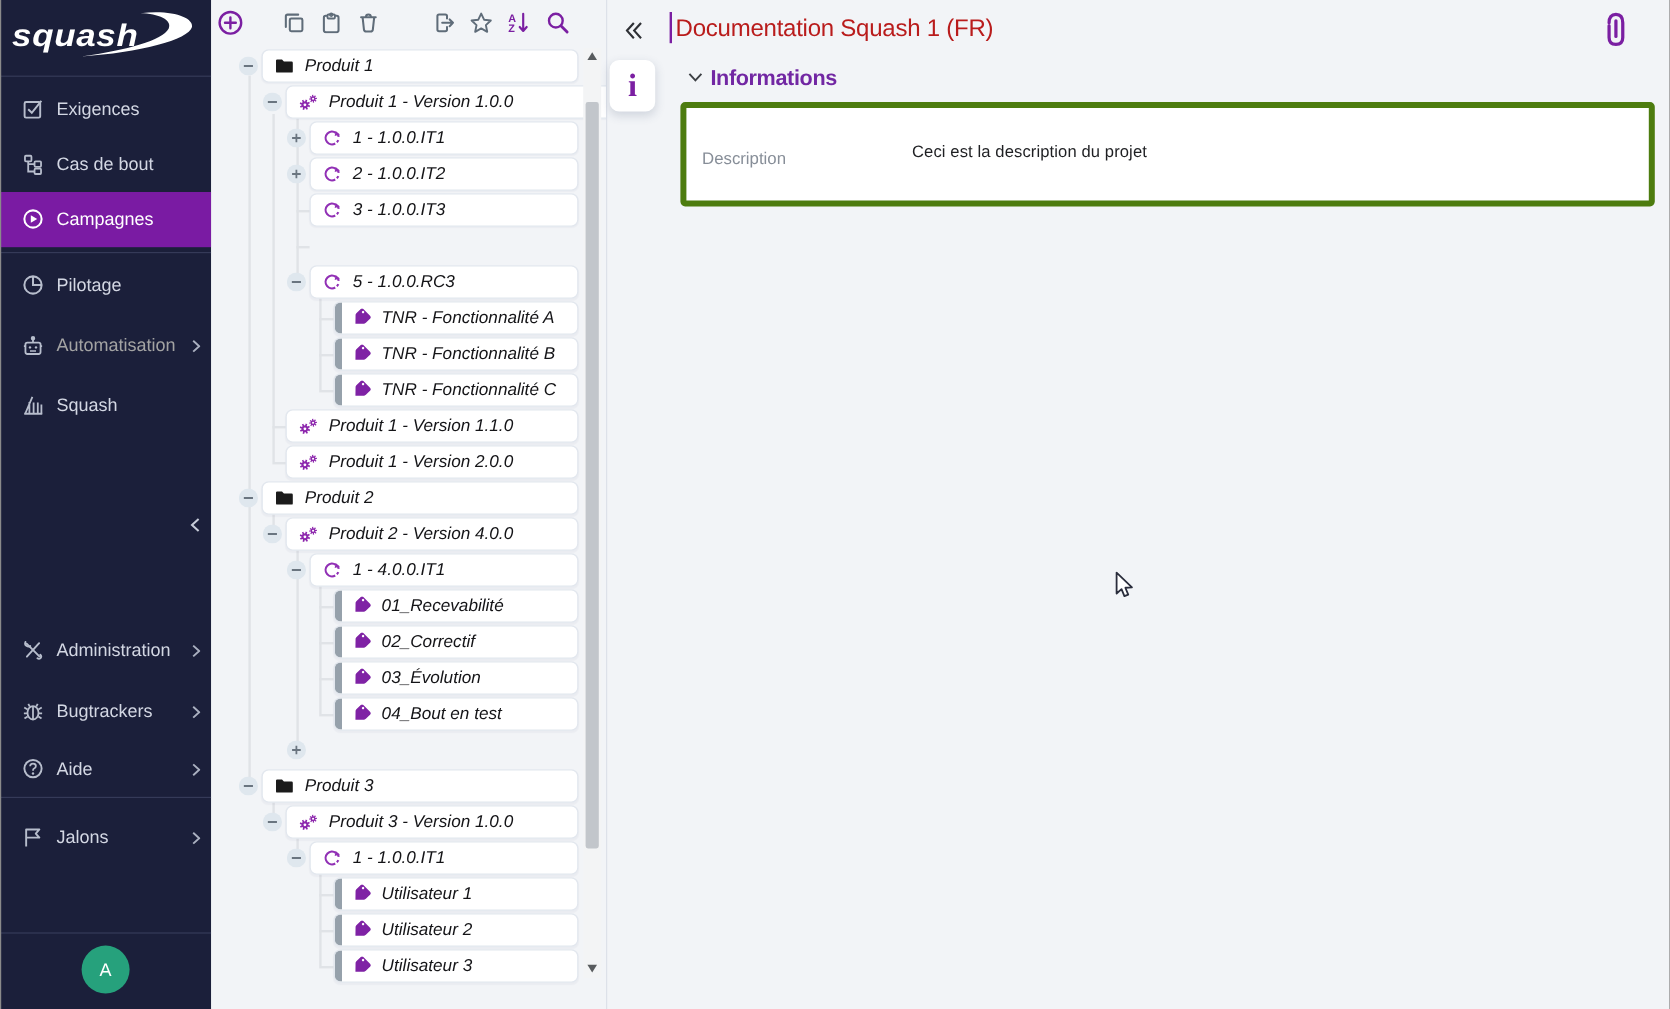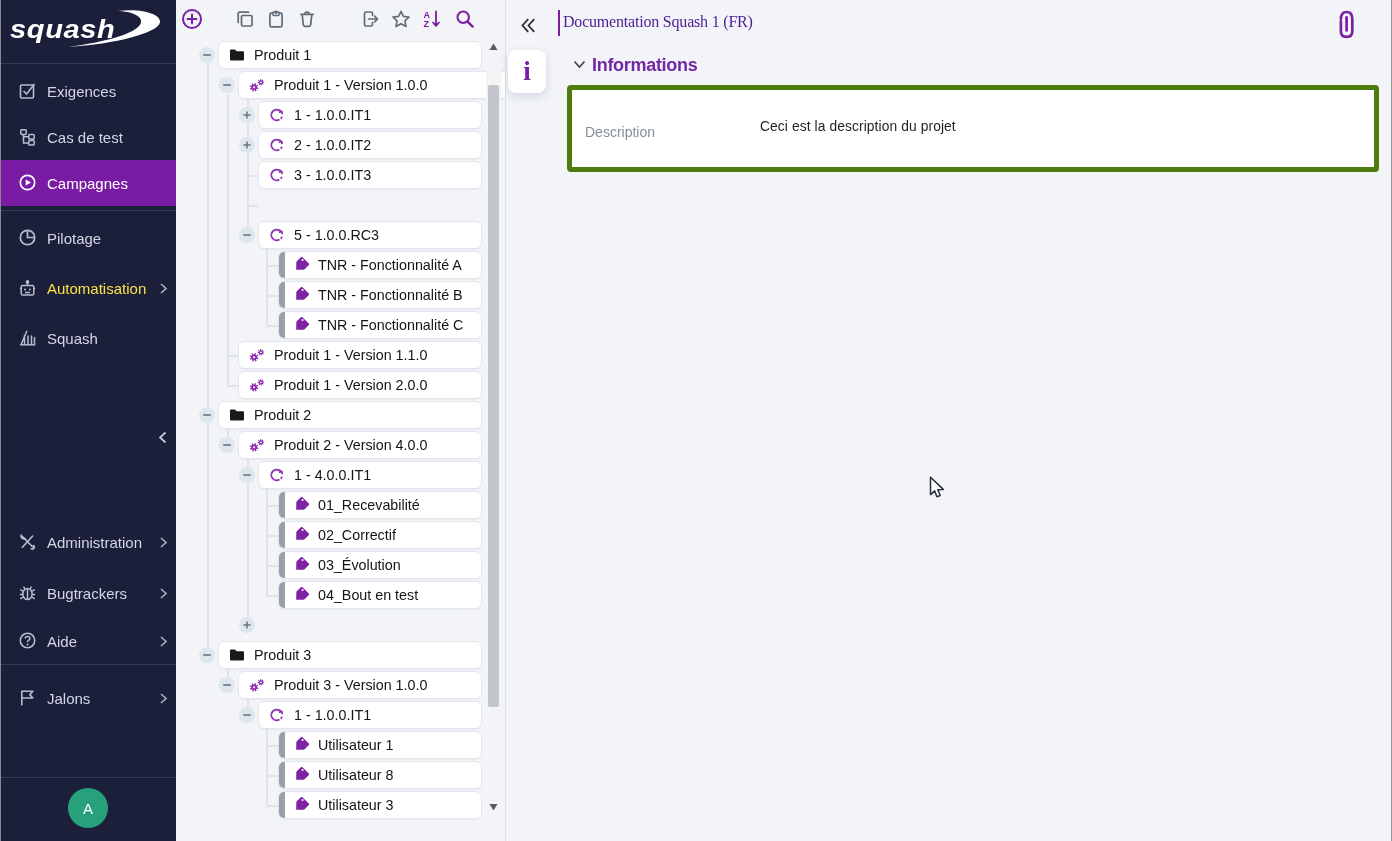--- a/index.html
+++ b/index.html
@@ -15,35 +15,35 @@
 .chev { position:absolute; right:9px; }
 .hl { position:absolute; left:0; top:160px; width:176px; height:46px; background:#7a1ba3; }
 .mi { z-index:2; }
 .sdiv { position:absolute; left:0; width:176px; height:1px; background:#353a58; }
 .avatar { position:absolute; left:68px; top:788px; width:40px; height:40px; border-radius:50%; background:#26a17c; color:#fff; font-size:15px; display:flex; align-items:center; justify-content:center; }
 
 
 #tree { position:absolute; left:176px; top:0; width:329px; height:841px; background:#f2f4f7; }
 .tbi { position:absolute; top:19px; transform:translate(-50%,-50%); display:flex; }
 .cl { position:absolute; background:#e0e3e7; }
-.node { position:absolute; height:28px; background:#fff; border:1px solid #e2e7ee; border-radius:6px; box-shadow:0 1px 1px rgba(40,60,90,0.04); display:flex; align-items:center; overflow:hidden; }
+.node { position:absolute; height:28px; background:#fff; border:1px solid #e2e7ee; border-radius:6px; box-shadow:0 1px 1px rgba(40,60,90,0.04); display:flex; align-items:center; overflow:hidden;font-style:italic; }
 .sbar { position:absolute; left:0; top:0; width:6px; height:100%; background:#96a1ab; }
 .nico { display:flex; flex:none; }
 .nlab { margin-left:9px; font-size:14.3px; color:#141417; white-space:nowrap; }
 .exp { position:absolute; width:16px; height:16px; }
 
 
 #sb-track { position:absolute; left:310px; top:40px; width:15px; height:775px; background:#f3f4f5; }
 #sb-thumb { position:absolute; left:312px; top:85px; width:11px; height:622px; background:#c2c6cb; border-radius:2px; }
 
 
 #main { position:absolute; left:505px; top:0; width:887px; height:841px; background:#f2f4f7; border-left:1px solid #dde1e9; }
 #back { position:absolute; left:15px; top:18px; }
 #caret { position:absolute; left:52px; top:10px; width:2px; height:26px; background:#7b1fa2; }
-#title { position:absolute; left:57px; top:13px; font-size:16px; letter-spacing:-0.2px; color:#4c1d95;font-family:Liberation Serif, serif; }
+#title { position:absolute; left:57px; top:13px; font-size:20px; letter-spacing:-0.2px; color:#b91c1c; }
 #clip { position:absolute; left:832px; top:9px; }
 #itab { position:absolute; left:2px; top:50px; width:38px; height:43px; background:#fff; border-radius:8px; box-shadow:0 3px 8px rgba(60,80,110,0.18); display:flex; align-items:center; justify-content:center; font-family:"Liberation Serif", serif; font-weight:700; font-size:27px; color:#7b1fa2; }
 #sechead { position:absolute; left:86px; top:55px; font-size:18px; font-weight:700; letter-spacing:-0.3px; color:#7227a3; }
 #sechev { position:absolute; left:67px; top:60px; }
 #card { position:absolute; left:61px; top:85px; width:812px; height:87px; background:#fff; border:5px solid #4d7c0f; border-radius:4px; }
 #desc-label { position:absolute; left:13px; top:34px; font-size:14px; color:#878e98; }
 #desc-val { position:absolute; left:188px; top:29px; font-size:13.8px; letter-spacing:0.1px; color:#1f2023; }
 #cursor { position:absolute; left:423px; top:476px; }
 #redge { position:absolute; left:1391px; top:0; width:1px; height:841px; background:#9b9b9b; }
 </style></head>
@@ -68,21 +68,21 @@
         <span class="mico">
           <svg width="17" height="18" viewBox="0 0 17 18" style="">
             <g fill="none" stroke="#b7bdcc" stroke-width="1.5">
               <rect x="1.8" y="1.8" width="5.4" height="4.6" rx="0.8"></rect>
               <rect x="9.8" y="6.4" width="5.4" height="4.6" rx="0.8"></rect>
               <rect x="9.8" y="12.6" width="5.4" height="4.4" rx="0.8"></rect>
               <path d="M4.5 6.6 V8.7 M4.5 8.7 H9.6 M4.5 8.7 V14.9 H9.6"></path>
             </g>
           </svg>
         </span>
-        <span class="mlab" style="color:#d3d7e3">Cas de test</span>
+        <span class="mlab" style="color:#d3d7e3">Cas de bout</span>
       </div>
       <div class="hl"></div>
       <div class="mi" style="top:160px">
         <span class="mico">
           <svg width="18" height="18" viewBox="0 0 18 18" style="">
             <circle cx="8.5" cy="8.5" r="7.2" fill="none" stroke="#fff" stroke-width="1.7"></circle>
             <path d="M6.7 5.4 L12 8.5 L6.7 11.6 Z" fill="#fff"></path>
           </svg>
         </span>
         <span class="mlab" style="color:#ffffff">Campagnes</span>
@@ -104,21 +104,21 @@
               <rect x="2.2" y="6" width="12.6" height="9.5" rx="1.6"></rect>
               <path d="M8.5 6 V3.4"></path>
               <circle cx="8.5" cy="2.4" r="1.1" fill="#b7bdcc"></circle>
               <path d="M2.2 9 H0.9 M14.8 9 H16.1"></path>
             </g>
             <circle cx="6" cy="10" r="1" fill="#b7bdcc"></circle>
             <circle cx="11" cy="10" r="1" fill="#b7bdcc"></circle>
             <path d="M6 13 H11" stroke="#b7bdcc" stroke-width="1.3"></path>
           </svg>
         </span>
-        <span class="mlab" style="color:#fde047">Automatisation</span>
+        <span class="mlab" style="color:#a3a3a3">Automatisation</span>
         <svg class="chev" style="top:18px" width="7" height="11" viewBox="0 0 7 11">
           <path d="M1 1 L6 5.5 L1 10" fill="none" stroke="#aab0c0" stroke-width="1.6"></path>
         </svg>
       </div>
       <div class="mi" style="top:315px">
         <span class="mico">
           <svg width="18" height="18" viewBox="0 0 18 18" style="">
             <g fill="none" stroke="#b7bdcc" stroke-width="1.5">
               <path d="M2 15.8 L8 1.8 M5.5 15.8 V6 M9 15.8 V6.5 M12.5 15.8 V6.5 M15.5 15.8 V8"></path>
               <path d="M1.2 15.8 H16.2"></path>
@@ -551,21 +551,21 @@
 <div class="node" style="left:102px;top:761px;width:204px">
         <div class="sbar"></div>
         <span class="nico" style="margin-left:14px">
           <svg width="16" height="16" viewBox="0 0 16 16" style="">
             <g transform="rotate(-45 8 8)">
               <path d="M1.2 8 L6.4 2.95 Q7 2.4 7.9 2.4 L13.1 2.4 Q14.6 2.4 14.6 3.9 L14.6 12.1 Q14.6 13.6 13.1 13.6 L7.9 13.6 Q7 13.6 6.4 13.05 Z" fill="#7f22a5"></path>
               <circle cx="12.6" cy="5.6" r="1.0" fill="#fff"></circle>
             </g>
           </svg>
         </span>
-        <span class="nlab">Utilisateur 8</span>
+        <span class="nlab">Utilisateur 2</span>
       </div>
 <div class="node" style="left:102px;top:791px;width:204px">
         <div class="sbar"></div>
         <span class="nico" style="margin-left:14px">
           <svg width="16" height="16" viewBox="0 0 16 16" style="">
             <g transform="rotate(-45 8 8)">
               <path d="M1.2 8 L6.4 2.95 Q7 2.4 7.9 2.4 L13.1 2.4 Q14.6 2.4 14.6 3.9 L14.6 12.1 Q14.6 13.6 13.1 13.6 L7.9 13.6 Q7 13.6 6.4 13.05 Z" fill="#7f22a5"></path>
               <circle cx="12.6" cy="5.6" r="1.0" fill="#fff"></circle>
             </g>
           </svg>

